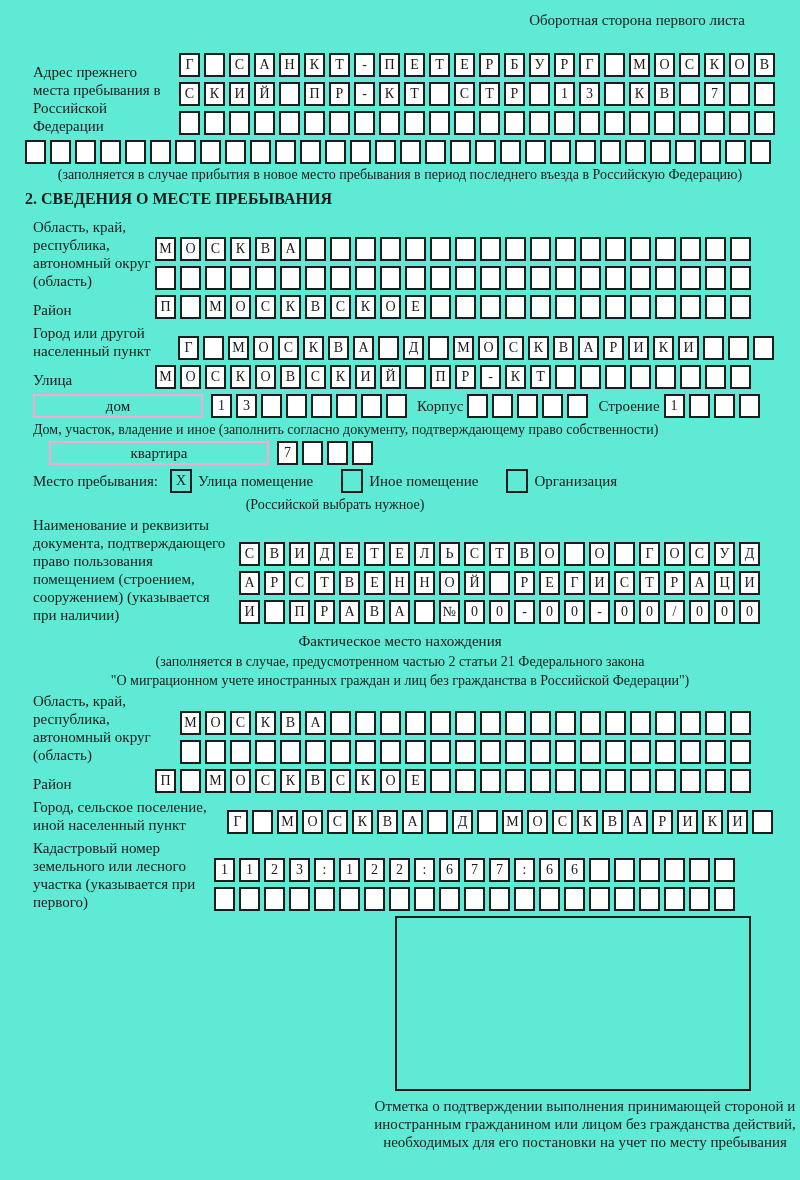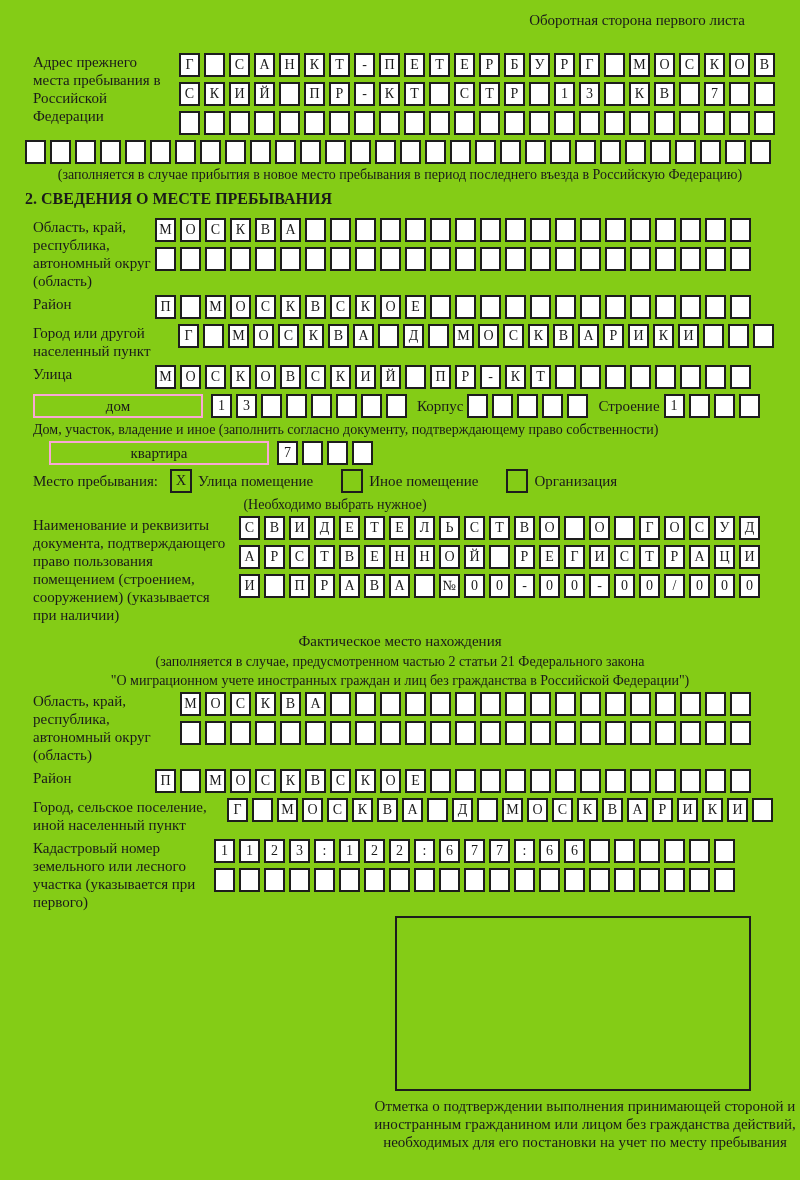--- a/index.html
+++ b/index.html
@@ -1,33 +1,33 @@
 <!DOCTYPE html>
 <html><head>
 <meta charset="utf-8">
 <style>
   html,body{margin:0;padding:0;background:#ffffff;}
   .page{
     position:relative;
     width:800px;height:1180px;
     box-sizing:border-box;
     padding:12px 25px 0 25px;
-    background:#84cc16;
+    background:#5eead4;
     color:#1a1a1a;
     font-family:"Liberation Serif", serif;
     overflow:hidden;
   }
   .header-note{
     text-align:right;
     padding-right:30px;
     font-size:15px;
     line-height:17px;
     margin-bottom:24px;
   }
-  .frow{display:flex;align-items:flex-start;margin-bottom:5px;}
+  .frow{display:flex;align-items:flex-end;margin-bottom:5px;}
   .flabel{
     flex:0 0 auto;
     box-sizing:border-box;
     padding-left:8px;padding-right:2px;
     font-size:15px;line-height:18px;
   }
   .w154{width:154px;}
   .w130{width:130px;}
   .w153{width:153px;}
   .w155{width:155px;}
@@ -421,21 +421,21 @@
 
   <div class="frow mrow">
     <span class="mlabel">Место пребывания:</span>
     <span class="checkbox">X</span>
     <span class="opt-label">Улица помещение</span>
     <span class="checkbox"></span>
     <span class="opt-label">Иное помещение</span>
     <span class="checkbox"></span>
     <span class="opt-label">Организация</span>
   </div>
-  <div class="note choose">(Необходимо выбрать нужное)</div>
+  <div class="note choose">(Российской выбрать нужное)</div>
 
   <div class="frow">
     <div class="flabel w214">Наименование и реквизиты документа, подтверждающего право пользования помещением (строением, сооружением) (указывается при наличии)</div>
     <div class="rows">
       <div class="cells">
           <span class="cell">С</span>
           <span class="cell">В</span>
           <span class="cell">И</span>
           <span class="cell">Д</span>
           <span class="cell">Е</span>

